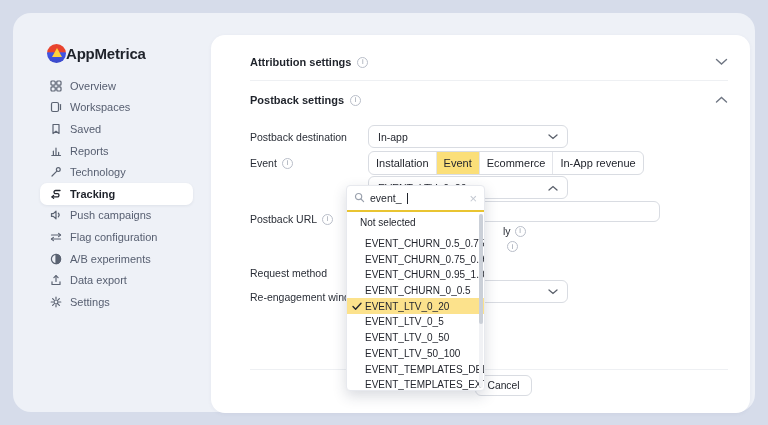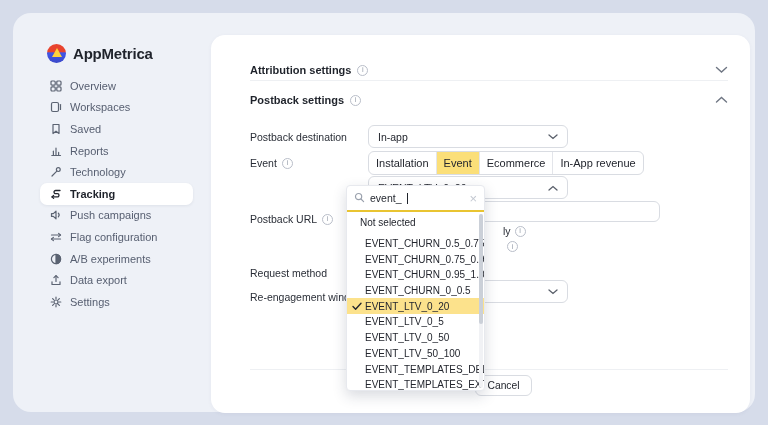--- a/index.html
+++ b/index.html
@@ -3,21 +3,21 @@
 <meta charset="utf-8">
 <style>
   * { margin:0; padding:0; box-sizing:border-box; }
   html,body { width:768px; height:425px; overflow:hidden; }
   body { background:#d6dcea; font-family:"Liberation Sans", sans-serif; position:relative; color:#23262e; }
 
   .container { position:absolute; left:13px; top:13px; width:742px; height:399px;
                background:#eef1f7; border-radius:18px; }
 
   
-  .brand-row { position:absolute; left:34px; top:31px; display:flex; align-items:center; gap:7px; cursor:pointer; }
+  .brand-row { position:absolute; left:34px; top:31px; display:flex; align-items:center; cursor:pointer; }
   .logo { width:19px; height:19px; border-radius:50%; position:relative; overflow:hidden;
           background:linear-gradient(180deg,#e8432e 0%, #e8432e 42%, #4156e8 46%, #3b49c9 100%); }
   .logo:before { content:""; position:absolute; left:50%; top:4px; transform:translateX(-50%);
           width:0; height:0; border-left:5px solid transparent; border-right:5px solid transparent;
           border-bottom:9px solid #ffd23c; }
   .brand-name { font-size:15px; font-weight:700; color:#1f232b; letter-spacing:-.2px; }
 
   .nav { position:absolute; left:27px; top:62px; width:153px; }
   .nav-item { height:21.6px; display:flex; align-items:center; gap:8px; padding-left:9px;
               border-radius:7px; color:#565e70; font-size:11px; cursor:pointer; }
@@ -211,21 +211,21 @@
               <path d="M6 1.2v1.5M6 9.3v1.5M1.2 6h1.5M9.3 6h1.5M2.6 2.6l1.1 1.1M8.3 8.3l1.1 1.1M9.4 2.6L8.3 3.7M3.7 8.3L2.6 9.4"></path>
             </g>
           </svg>
         </span>
         <span class="nav-label">Settings</span>
       </div>
     </div>
 
   <div class="card">
 
-    <div class="sec-row" style="top:29px;align-items:center;">
+    <div class="sec-row" style="top:21px;align-items:center;">
       <span class="sec-title">Attribution settings</span>
       <i class="info">i</i>
       <span class="sec-chevron">
         <svg width="13" height="8" viewBox="0 0 13 8">
             <path d="M1.5 1.5l5 4.5 5-4.5" fill="none" stroke="#6f7683" stroke-width="1.4" stroke-linecap="round"></path>
           </svg>
       </span>
     </div>
 
     <div class="divider" style="top:45px;"></div>

